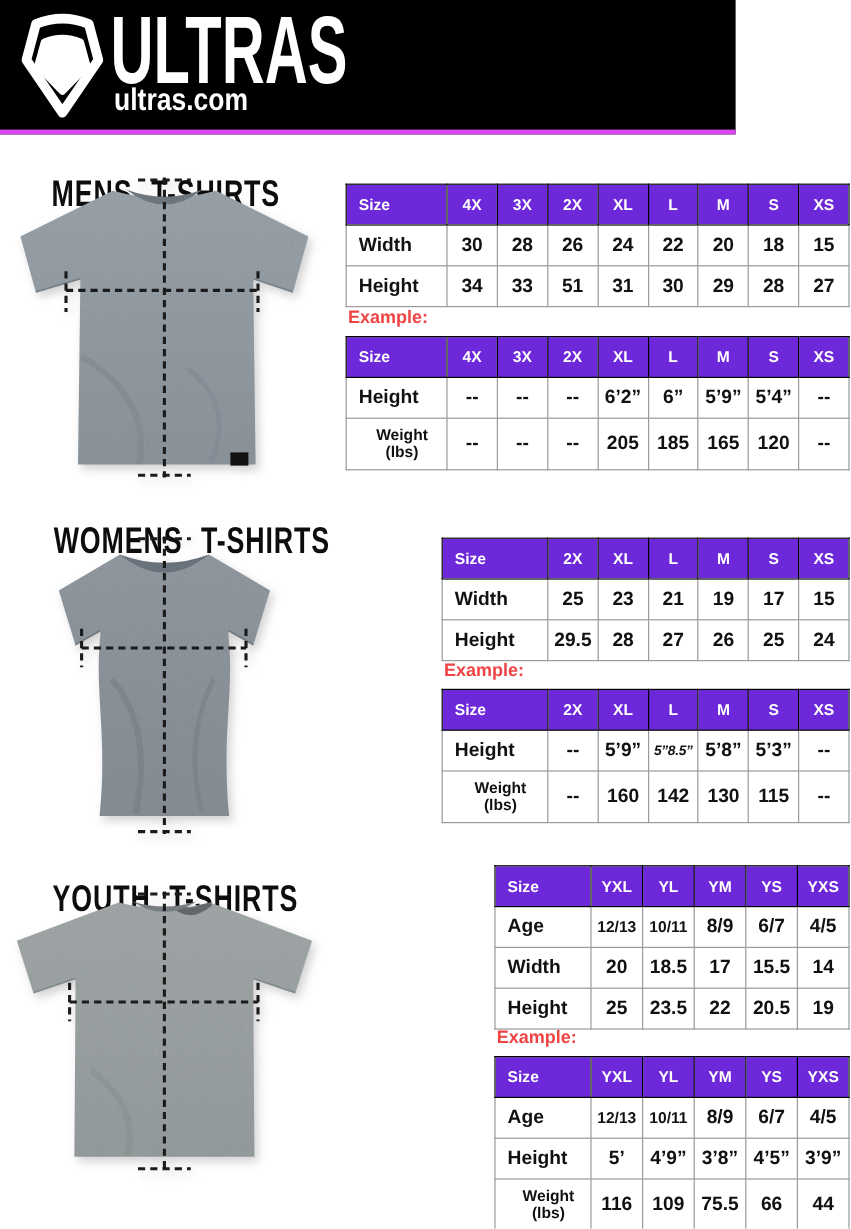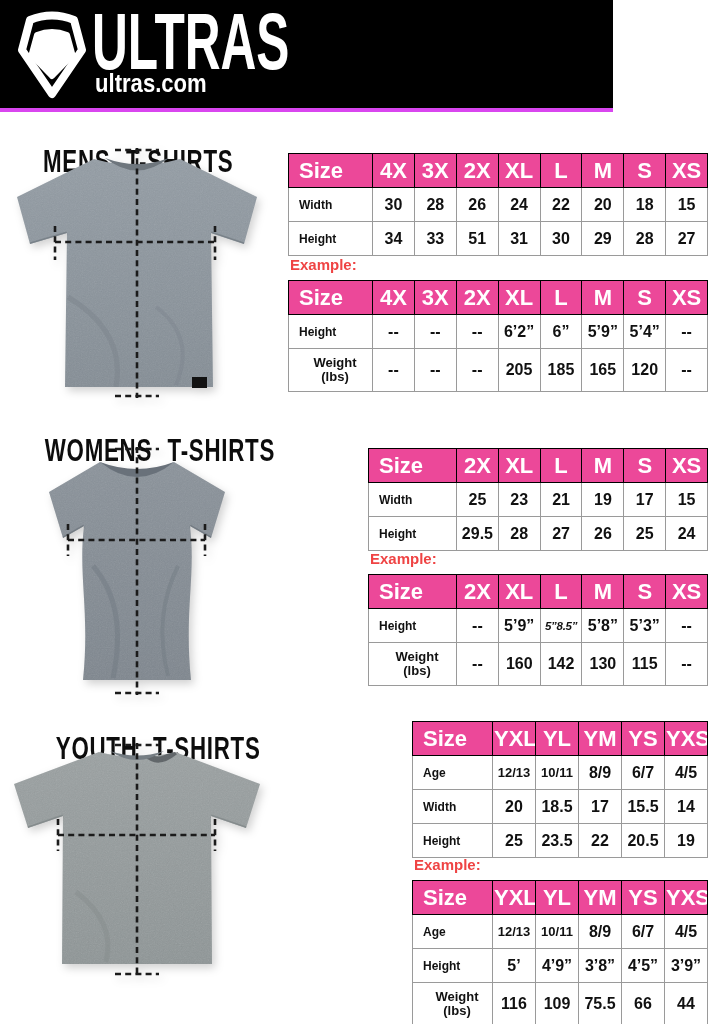--- a/index.html
+++ b/index.html
@@ -14,34 +14,34 @@
               transform:scaleX(0.62);transform-origin:left top;white-space:nowrap;}
   .brand-site{position:absolute;left:95px;top:68px;color:#fff;font-weight:bold;
               font-size:26px;transform:scaleX(0.85);transform-origin:left top;}
   
   .section-title{position:absolute;width:276px;text-align:center;color:#0d0d0d;
                  font-weight:bold;font-size:31px;line-height:1;white-space:nowrap;}
   .section-title span{display:inline-block;transform:scaleX(0.72);
                       letter-spacing:1px;word-spacing:12px;}
   #mens-title{top:120px;left:0;}
   #womens-title{top:409px;left:0;}
-  #youth-title{top:707px;left:16px;}
+  #youth-title{top:707px;left:4px;}
   
   .shirt{position:absolute;filter:drop-shadow(3px 4px 4px rgba(0,0,0,0.18));}
   #mens-shirt{left:6px;top:147px;width:272px;height:254px;}
   #womens-shirt{left:18px;top:446px;width:244px;height:252px;}
   #youth-shirt{left:6px;top:742px;width:266px;height:240px;}
   .mline{stroke:#1b1b1b;stroke-width:2.6;stroke-dasharray:6 4.2;fill:none;}
   
   .tbl{position:absolute;border-collapse:collapse;table-layout:fixed;background:#fff;}
   .tbl th,.tbl td{border:1px solid #9a9a9a;overflow:hidden;}
-  .tbl thead th{background:#ec4899;color:#fff;border-color:#000;font-size:22px;
+  .tbl thead th{background:#6d28d9;color:#fff;border-color:#000;font-size:13px;
                 font-weight:bold;height:31px;text-align:center;}
   .tbl thead th.corner{text-align:left;padding-left:10px;}
-  .tbl tbody th.rowlabel{text-align:left;padding-left:10px;font-size:12px;
+  .tbl tbody th.rowlabel{text-align:left;padding-left:10px;font-size:16px;
                          font-weight:bold;height:31px;color:#111;}
   .tbl tbody td{text-align:center;font-size:16px;font-weight:bold;color:#111;}
   .tbl tbody .s13{font-size:13px;}
   .tbl tbody .s11{font-size:11.5px;letter-spacing:-0.3px;font-style:italic;}
   .tbl tbody th.lbl2{font-size:13px;line-height:1.1;white-space:pre-line;text-align:center;}
   .tbl tr.tall th,.tbl tr.tall td{height:40px;}
   .mens col.label-col{width:84px;}
   .womens col.label-col{width:88px;}
   .youth col.label-col{width:80px;}
   #mens-size-table{left:288px;top:153px;width:420px;}

